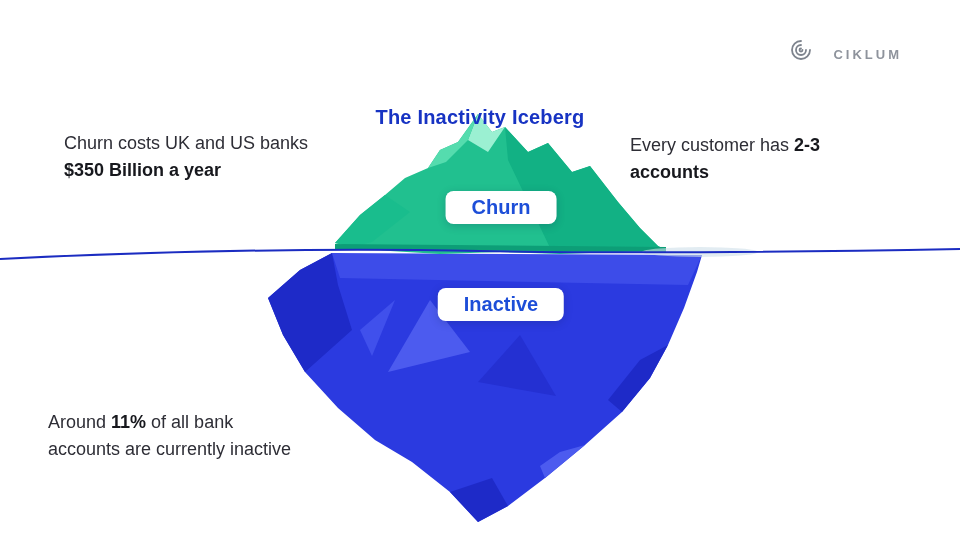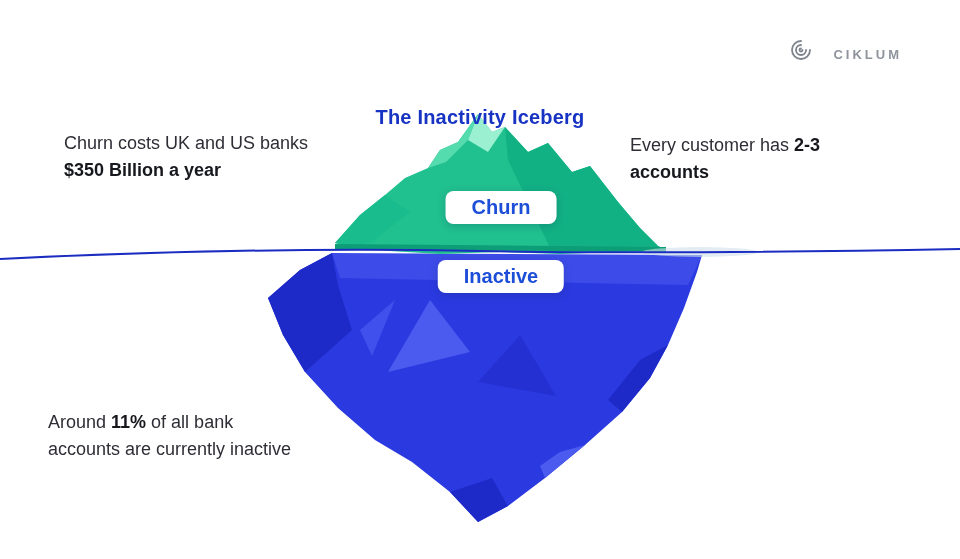--- a/index.html
+++ b/index.html
@@ -26,21 +26,21 @@
   .stat-inactive-accounts { left: 48px; top: 376px; width: 245px; margin-top: 33px; }
   .stat-churning-inactive { left: 662px; top: 382px; width: 248px; }
 
   .berg-label {
     position: absolute; left: 50%; transform: translateX(-50%);
     background: #ffffff; border-radius: 8px;
     box-shadow: 0 2px 8px rgba(20,30,80,0.22);
     padding: 5px 26px; font-size: 20px; font-weight: 700; color: #1d4ed8; margin-left: 21px;
   }
   .churn-label { top: 191px; }
-  .inactive-label { top: 260px; text-align: center; }
+  .inactive-label { top: 288px; text-align: center; }
 </style>
 </head>
 <body>
 
 <div class="canvas">
 
   <svg class="iceberg-svg" viewBox="0 0 960 559" aria-hidden="true">
 
     <polygon points="332,253 300,270 268,298 283,335 305,372 338,408 375,440 412,462 450,492 478,522 508,506 545,478 585,445 622,412 650,378 668,345 684,308 697,272 702,255 640,257 560,259 480,257 400,258" fill="#2b3ae0"></polygon>
 

